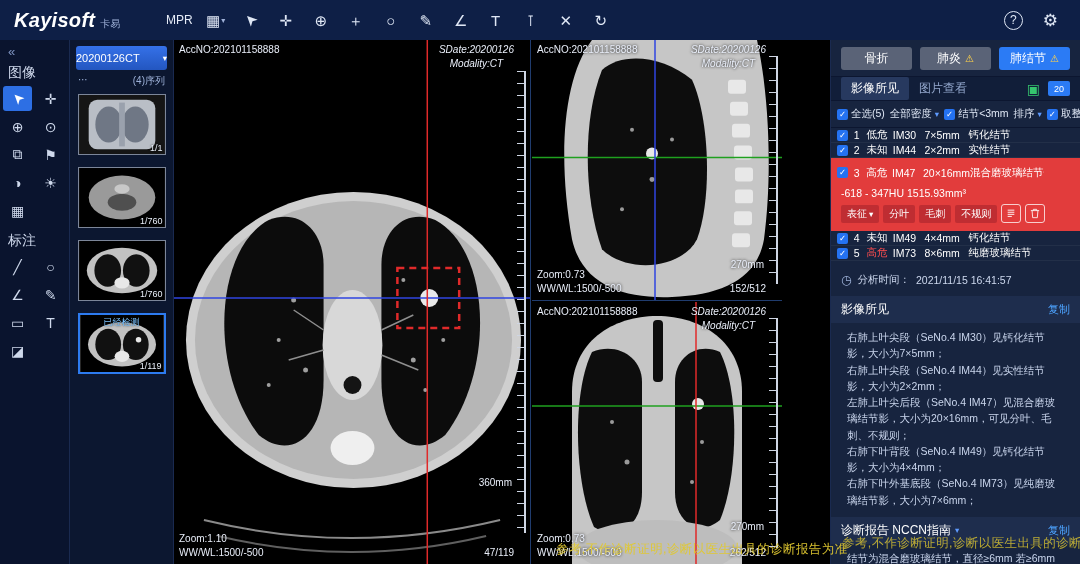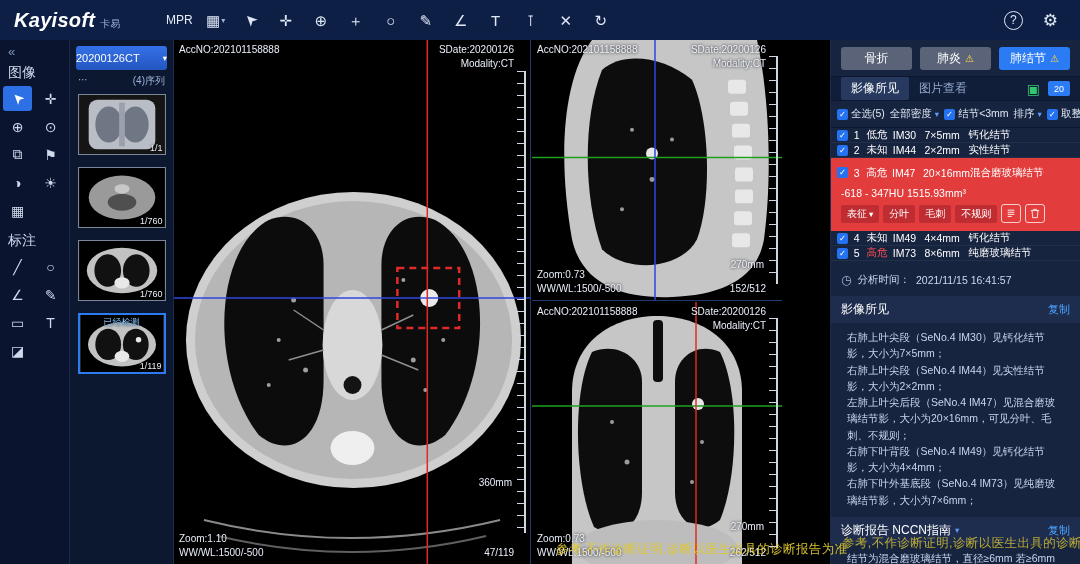--- a/index.html
+++ b/index.html
@@ -44,21 +44,21 @@
   .thumb-badge{position:absolute;top:1px;left:0;right:0;text-align:center;font-size:9px;color:#79c2ff;text-shadow:0 0 2px #000;}
   
   .viewports{position:absolute;left:174px;top:40px;width:608px;bottom:0;background:#000;}
   .vp{position:absolute;background:#000;overflow:hidden;}
   .vp-axial{left:0;top:0;width:357px;height:524px;border-right:1px solid #203c6e;box-sizing:border-box;}
   .vp-sag{left:358px;top:0;width:250px;height:261px;border-bottom:1px solid #203c6e;box-sizing:border-box;}
   .vp-cor{left:358px;top:262px;width:250px;height:262px;}
   .vp svg.ct{position:absolute;left:0;top:0;width:100%;height:100%;}
   .ovl{position:absolute;font-size:10px;color:#e9eef9;text-shadow:0 0 3px #000;line-height:1.4;z-index:3;}
   .ovl.tl{left:5px;top:3px;}
-  .ovl.tr{right:16px;top:3px;text-align:right;}
+  .ovl.tr{right:16px;top:3px;text-align:center;font-style:italic;}
   .ovl.bl{left:5px;bottom:4px;}
   .ovl.br{right:16px;bottom:4px;}
   .ruler{position:absolute;right:4px;top:6%;bottom:6%;width:7px;z-index:2;
          border-right:2px solid #cfd6e4;
          background:repeating-linear-gradient(to bottom,#cfd6e4 0 1px,transparent 1px 12px);}
   .ruler-label{position:absolute;font-size:10px;color:#e9eef9;text-shadow:0 0 3px #000;z-index:3;}
   .vp-axial .ruler-label{right:18px;bottom:76px;}
   .vp-sag .ruler-label{right:18px;bottom:30px;}
   .vp-cor .ruler-label{right:18px;bottom:32px;}
   

